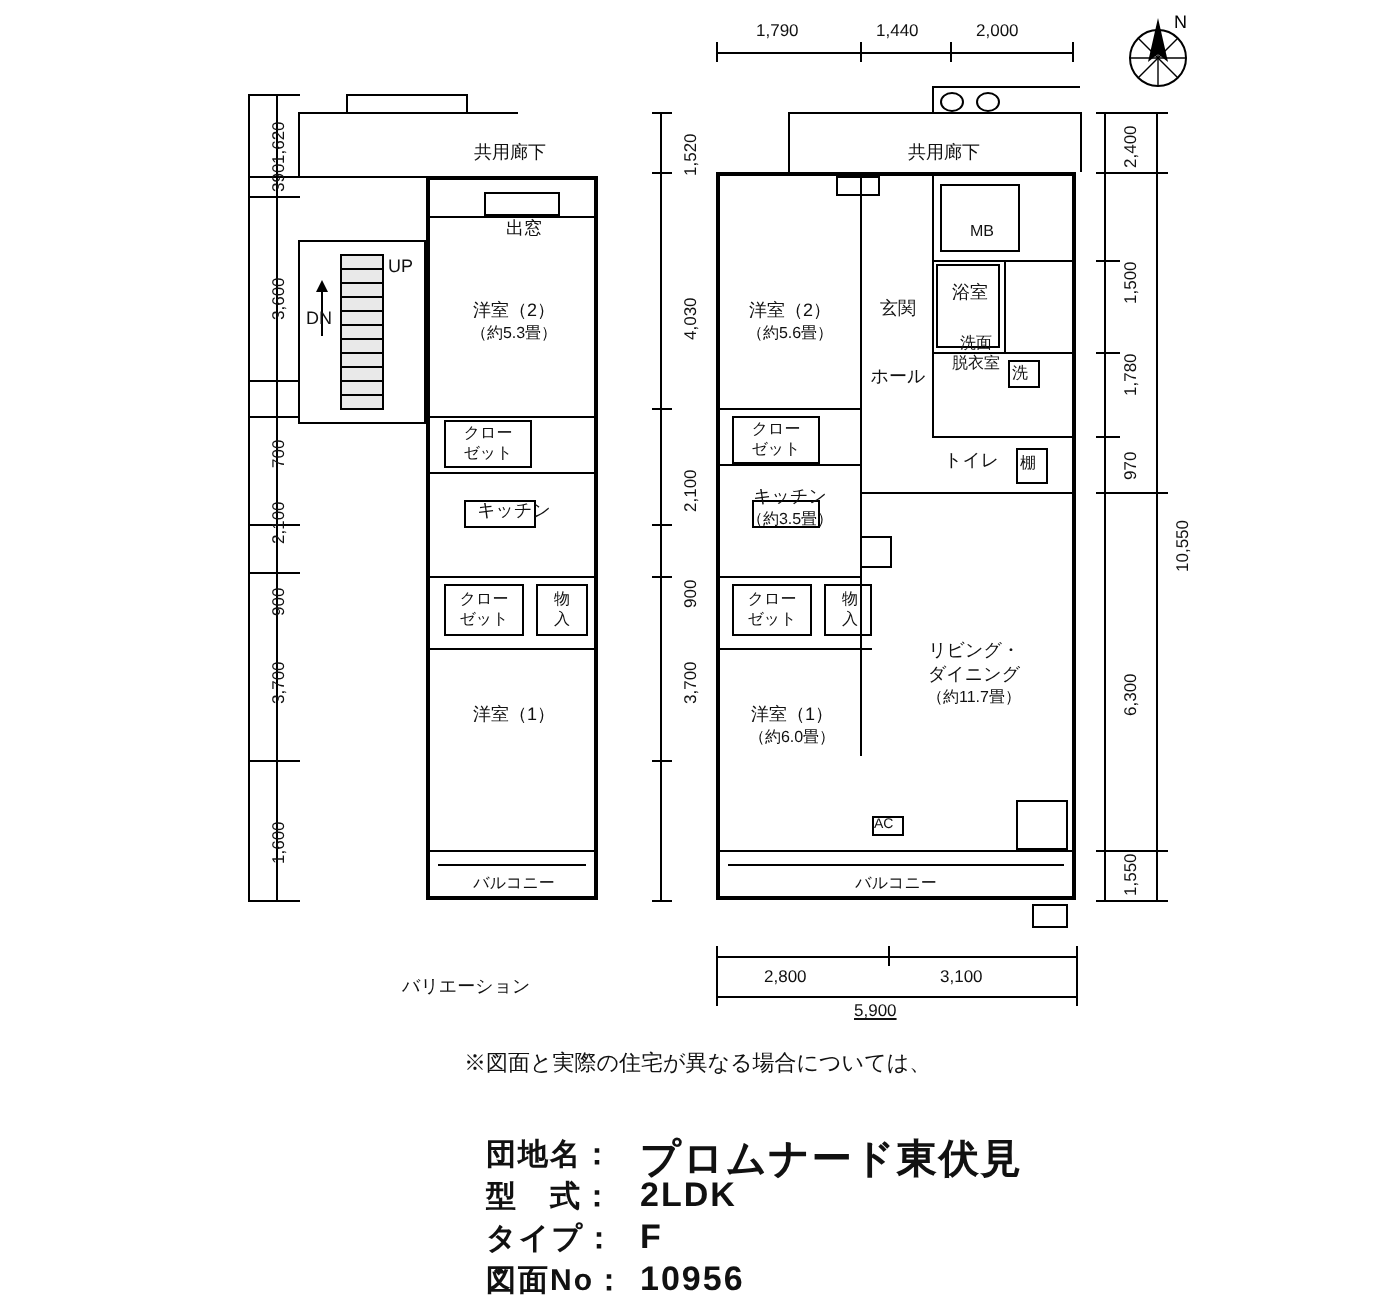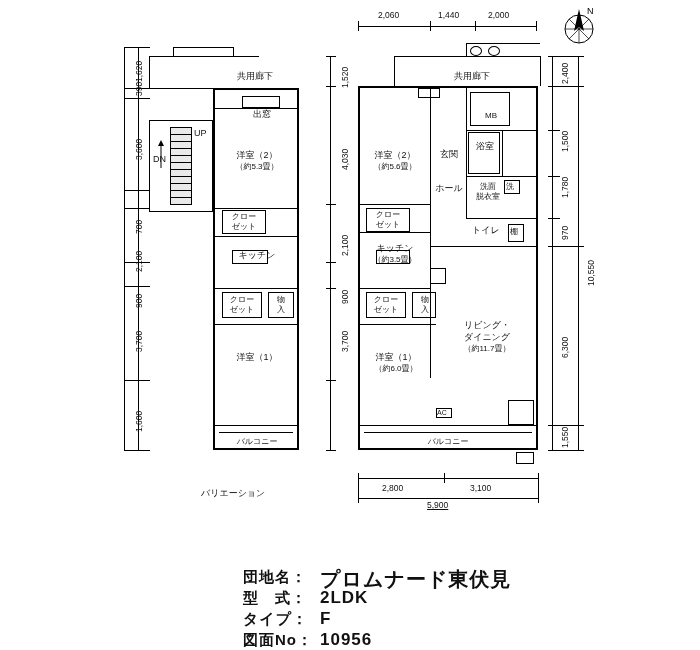--- a/index.html
+++ b/index.html
@@ -122,21 +122,21 @@
   <div class="room" style="left:270px;top:295px;width:22px;font-size:8px;line-height:1.2;">物<br>入</div>
   <div class="room" style="left:221px;top:352px;width:72px;">洋室（1）</div>
   <div class="room" style="left:221px;top:437px;width:72px;font-size:8px;">バルコニー</div>
   <div class="lbl" style="left:201px;top:489px;font-size:9px;">バリエーション</div>
 
   <div class="arrowline" style="left:358px;top:26px;width:178px;"></div>
   <div class="arrowlinev" style="left:358px;top:21px;height:10px;"></div>
   <div class="arrowlinev" style="left:430px;top:21px;height:10px;"></div>
   <div class="arrowlinev" style="left:475px;top:21px;height:10px;"></div>
   <div class="arrowlinev" style="left:536px;top:21px;height:10px;"></div>
-  <div class="dim" style="left:378px;top:10px;">2,060</div>
+  <div class="dim" style="left:378px;top:10px;">1,790</div>
   <div class="dim" style="left:438px;top:10px;">1,440</div>
   <div class="dim" style="left:488px;top:10px;">2,000</div>
 
   <div class="thick" style="left:358px;top:86px;width:180px;height:2px;"></div>
   <div class="thick" style="left:358px;top:86px;width:2px;height:364px;"></div>
   <div class="thick" style="left:536px;top:86px;width:2px;height:364px;"></div>
   <div class="thick" style="left:358px;top:448px;width:180px;height:2px;"></div>
 
   <div class="thin" style="left:358px;top:425px;width:180px;height:1px;"></div>
   <div class="thin" style="left:364px;top:432px;width:168px;height:1px;"></div>
@@ -179,21 +179,21 @@
   <div class="box" style="left:436px;top:408px;width:16px;height:10px;"></div>
 
   <div class="lbl c" style="left:436px;top:72px;width:72px;">共用廊下</div>
   <div class="room" style="left:362px;top:150px;width:66px;">
     <span>洋室（2）</span><br>
     <span class="sz">（約5.6畳）</span>
   </div>
   <div class="lbl c" style="left:434px;top:150px;width:30px;">玄関</div>
   <div class="lbl c" style="left:472px;top:142px;width:26px;">浴室</div>
   <div class="lbl c" style="left:434px;top:184px;width:30px;">ホール</div>
-  <div class="room" style="left:474px;top:182px;width:28px;font-size:8px;line-height:1.2;">洗面<br>脱衣室</div>
+  <div class="room" style="left:474px;top:167px;width:28px;font-size:8px;line-height:1.2;">洗面<br>脱衣室</div>
   <div class="lbl" style="left:506px;top:183px;font-size:8px;">洗</div>
   <div class="lbl" style="left:472px;top:226px;font-size:9px;">トイレ</div>
   <div class="lbl" style="left:510px;top:228px;font-size:8px;">棚</div>
   <div class="room" style="left:366px;top:210px;width:44px;font-size:8px;line-height:1.2;">クロー<br>ゼット</div>
   <div class="room" style="left:362px;top:243px;width:66px;">
     <span>キッチン</span><br>
     <span class="sz">（約3.5畳）</span>
   </div>
   <div class="room" style="left:366px;top:295px;width:40px;font-size:8px;line-height:1.2;">クロー<br>ゼット</div>
   <div class="room" style="left:414px;top:295px;width:22px;font-size:8px;line-height:1.2;">物<br>入</div>
@@ -241,20 +241,21 @@
 
   <div class="arrowline" style="left:358px;top:478px;width:180px;"></div>
   <div class="arrowline" style="left:358px;top:498px;width:180px;"></div>
   <div class="arrowlinev" style="left:358px;top:473px;height:30px;"></div>
   <div class="arrowlinev" style="left:444px;top:473px;height:10px;"></div>
   <div class="arrowlinev" style="left:538px;top:473px;height:30px;"></div>
   <div class="dim" style="left:382px;top:483px;">2,800</div>
   <div class="dim" style="left:470px;top:483px;">3,100</div>
   <div class="dim" style="left:427px;top:500px;text-decoration:underline;">5,900</div>
 
+  <div class="note" style="left:232px;top:524px;">※図面と実際の住宅が異なる場合については、</div>
 
   <div class="big" style="left:243px;top:568px;">団地名：</div>
   <div class="big" style="left:320px;top:566px;font-size:20px;">プロムナード東伏見</div>
 
   <div class="big" style="left:243px;top:589px;">型　式：</div>
   <div class="big" style="left:320px;top:588px;font-size:17px;">2LDK</div>
 
   <div class="big" style="left:243px;top:610px;">タイプ：</div>
   <div class="big" style="left:320px;top:609px;font-size:17px;">F</div>
 

